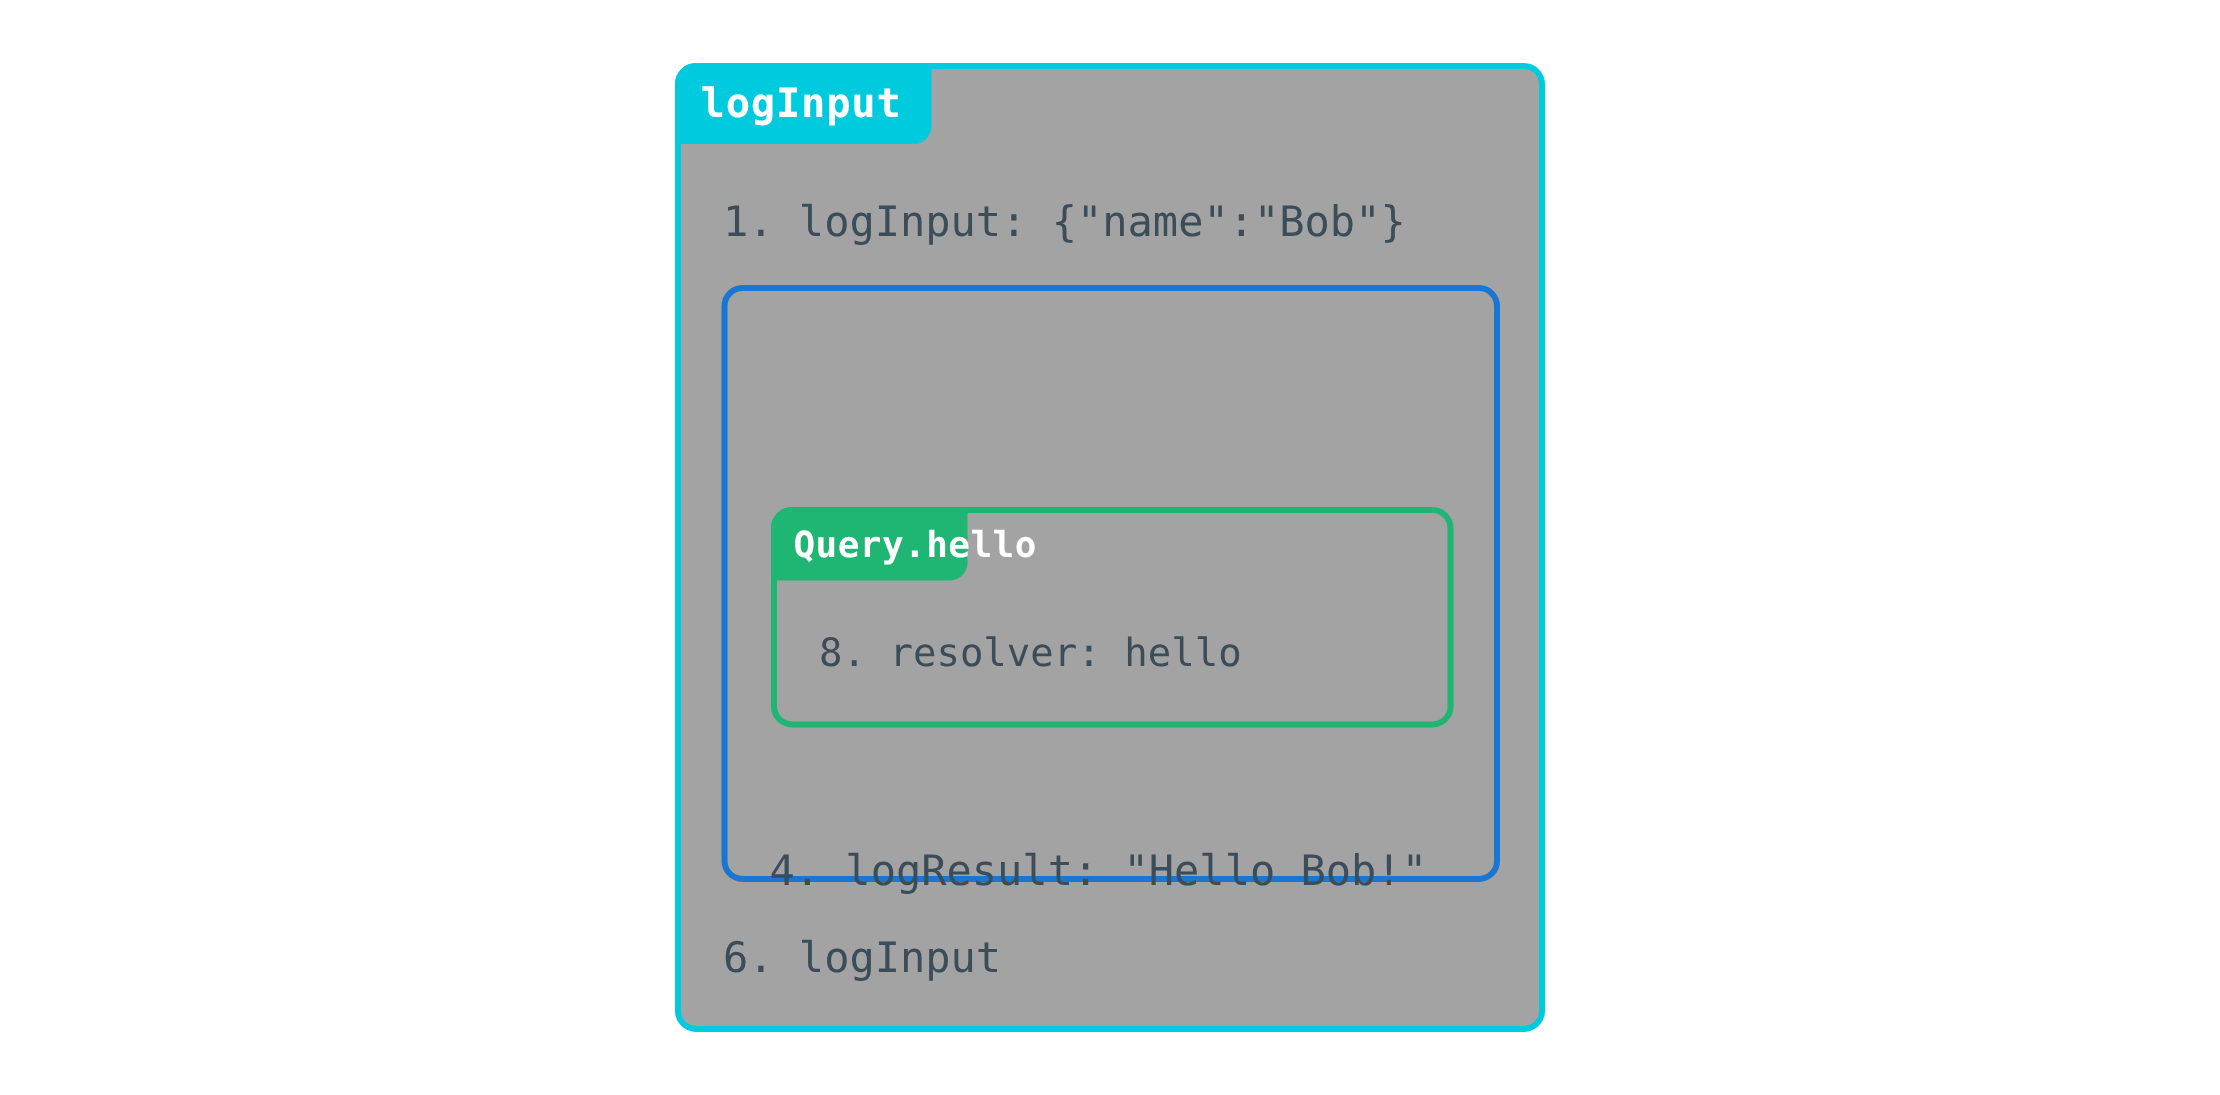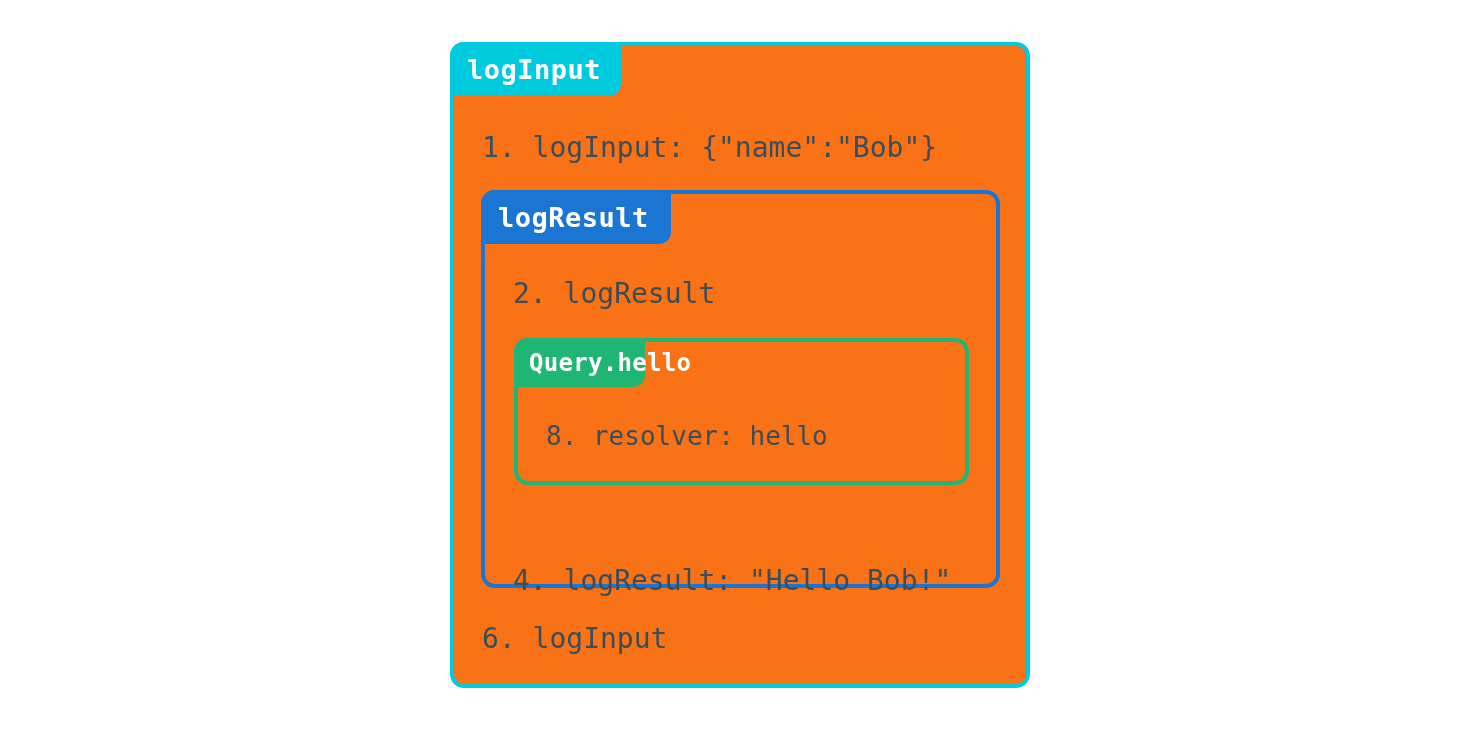--- a/index.html
+++ b/index.html
@@ -21,21 +21,21 @@
     position: relative;
     width: 1480px;
     height: 730px;
     background: #ffffff;
   }
 
   
   .trace-box {
     position: absolute;
     box-sizing: border-box;
-    background: #f97316;
+    background: #a3a3a3;
     border-style: solid;
     border-width: 4px;
     border-radius: 14px;
   }
 
   
   .box-label {
     position: absolute;
     top: -4px;
     left: -4px;
@@ -125,25 +125,21 @@
   <div class="trace-box" id="box-loginput">
 
     <div class="box-label" id="label-loginput">
       <span>logInput</span>
     </div>
 
     <div class="trace-row" id="row-1">1. logInput: {"name":"Bob"}</div>
 
     <div class="trace-box" id="box-logresult">
 
-      <div class="box-label" id="label-logresult">
-        <span>logResult</span>
-      </div>
 
-      <div class="trace-row" id="row-2">2. logResult</div>
 
       <div class="trace-box" id="box-queryhello">
 
         <div class="box-label" id="label-queryhello">
           <span>Query.hello</span>
         </div>
 
         <div class="trace-row" id="row-3">8. resolver: hello</div>
       </div>
 

